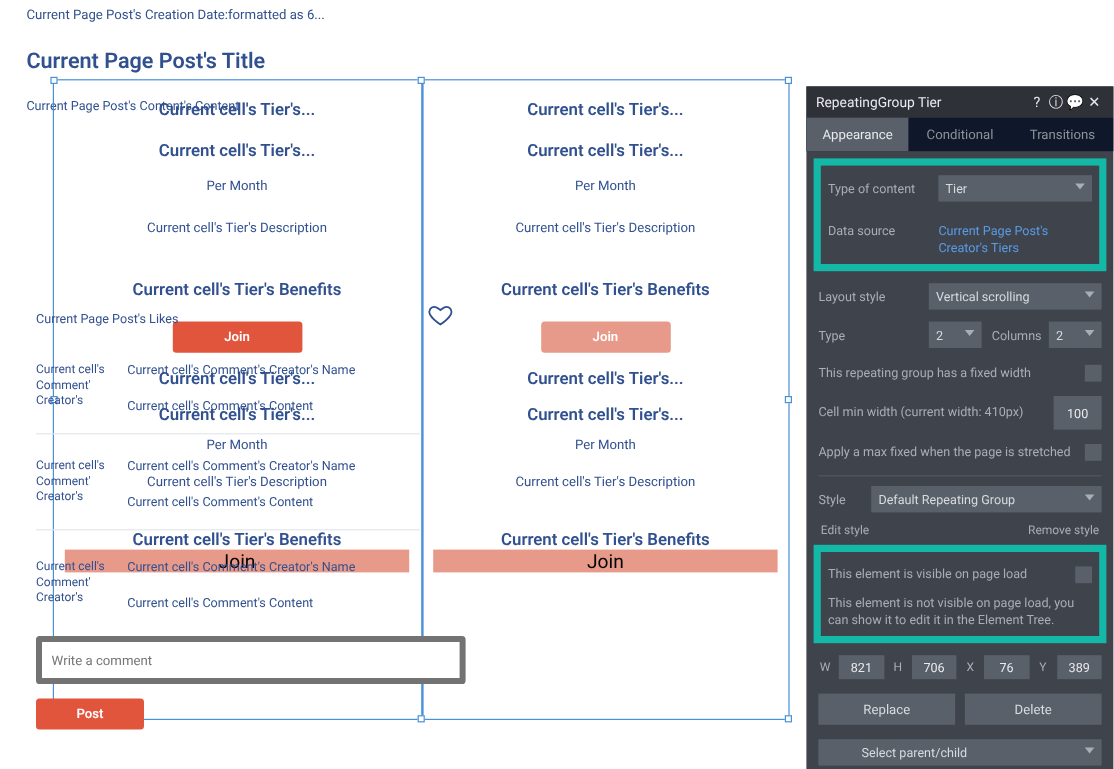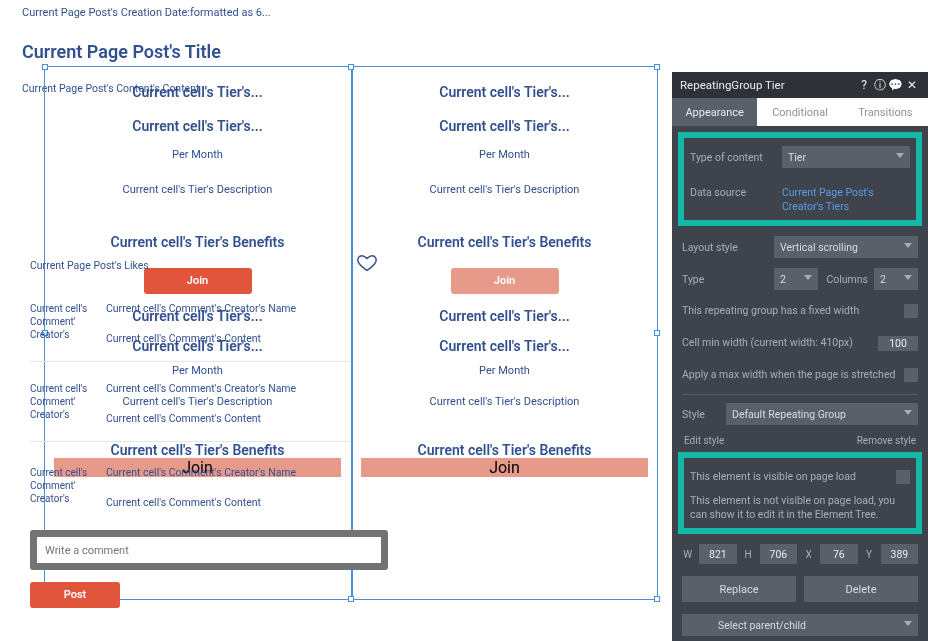--- a/index.html
+++ b/index.html
@@ -52,47 +52,47 @@
   .ov-heart svg { width: 100%; height: 100%; }
 
   .crow { position: absolute; left: 30px; width: 320px; border-bottom: 1px solid #e3e6ec; }
   .crow .cc { position: absolute; left: 0; top: 6px; width: 60px; font-size: 10px; color: #31508f; line-height: 13px; }
   .crow .cn { position: absolute; left: 76px; top: 6px; font-size: 10.5px; color: #31508f; }
   .crow .ct { position: absolute; left: 76px; top: 36px; font-size: 10.5px; color: #31508f; }
   .r1 { top: 296px; height: 66px; }
   .r2 { top: 376px; height: 66px; }
   .r3 { top: 460px; height: 54px; border-bottom: none; }
 
-  .comment-input { position: absolute; left: 30px; top: 530px; width: 358px; height: 40px; border: 7px solid #737373; border-radius: 3px; padding: 4px 8px; font-size: 11px; color: #8a8f99; }
+  .comment-input { position: absolute; left: 30px; top: 530px; width: 358px; height: 40px; border: 5px solid #737373; border-radius: 3px; padding: 4px 8px; font-size: 11px; color: #8a8f99; }
 
   .post-btn { position: absolute; left: 30px; top: 582px; width: 90px; height: 26px; background: #e2553d; color: #fff; border-radius: 3px; font-size: 11px; font-weight: 600; line-height: 26px; text-align: center; }
 
   
   .panel { position: absolute; right: 0; top: 72px; width: 256px; height: 569px; background: #3f444c; color: #bfc4cc; font-size: 11px; }
   .p-head { height: 26px; background: #2e3238; display: flex; align-items: center; padding: 0 8px; color: #e8eaee; font-size: 11.5px; }
   .p-head .title { flex: 1; }
   .p-head .icn { width: 16px; text-align: center; font-size: 12px; cursor: pointer; }
 
-  .tabs { height: 28px; display: flex; background: #ffffff; }
+  .tabs { height: 28px; display: flex; background: #0f172a; }
   .tab { flex: 1; display: flex; align-items: center; justify-content: center; font-size: 11px; color: #8d929b; cursor: pointer; }
   .tab.active { background: #5a6069; color: #e8eaee; }
 
   .box-red { border: 6px solid #14b8a6; margin: 6px 6px 4px 6px; padding: 6px 6px; }
   .row { display: flex; align-items: center; min-height: 26px; }
   .row .lab { flex: 0 0 92px; font-size: 10.5px; color: #a8adb6; }
   .row .val { flex: 1; }
   .dd { background: #5a6069; height: 22px; display: flex; align-items: center; padding: 0 6px; color: #d8dbe0; font-size: 10.5px; position: relative; cursor: pointer; }
   .dd .caret { position: absolute; right: 6px; top: 7px; width: 0; height: 0; border-left: 4px solid transparent; border-right: 4px solid transparent; border-top: 5px solid #a8adb6; }
   .dd.small { width: 48px; }
   .linkv { color: #5a9be6; font-size: 10.5px; line-height: 14px; cursor: pointer; }
 
   .sect { padding: 4px 10px 0 10px; }
   .sect .row { margin-bottom: 6px; }
   .chk { width: 14px; height: 14px; background: #5a6069; display: inline-block; }
-  .numbox { width: 40px; height: 15px; background: #5a6069; color: #e8eaee; display: inline-flex; align-items: center; justify-content: center; font-size: 10.5px; }
+  .numbox { width: 40px; height: 28px; background: #5a6069; color: #e8eaee; display: inline-flex; align-items: center; justify-content: center; font-size: 10.5px; }
   .hr { height: 1px; background: #54585f; margin: 6px 0; }
   .txt { font-size: 10.5px; color: #a8adb6; line-height: 14px; }
   .sublinks { display: flex; justify-content: space-between; padding: 2px 2px 0 2px; font-size: 10px; color: #a8adb6; }
   .sublinks span { cursor: pointer; }
 
   .dims { display: flex; gap: 6px; padding: 6px 10px; align-items: center; }
   .dims .dl { font-size: 10px; color: #a8adb6; width: 12px; text-align: center; }
   .dims .dv { width: 40px; height: 20px; background: #5a6069; color: #e8eaee; display: inline-flex; align-items: center; justify-content: center; font-size: 10.5px; }
 
   .btn2 { height: 26px; background: #5a6069; color: #d8dbe0; display: inline-flex; align-items: center; justify-content: center; font-size: 11px; cursor: pointer; }
@@ -243,21 +243,21 @@
     </div>
     <div class="row">
       <div class="txt" style="flex:1">This repeating group has a fixed width</div>
       <div class="chk"></div>
     </div>
     <div class="row">
       <div class="txt" style="flex:1">Cell min width (current width: 410px)</div>
       <div class="numbox">100</div>
     </div>
     <div class="row">
-      <div class="txt" style="flex:1">Apply a max width when the page is stretched</div>
+      <div class="txt" style="flex:1">Apply a max fixed when the page is stretched</div>
       <div class="chk"></div>
     </div>
     <div class="hr"></div>
     <div class="row">
       <div class="lab" style="flex:0 0 44px">Style</div>
       <div class="val">
           <div class="dd">
             <span>Default Repeating Group</span>
             <div class="caret"></div>
           </div>

